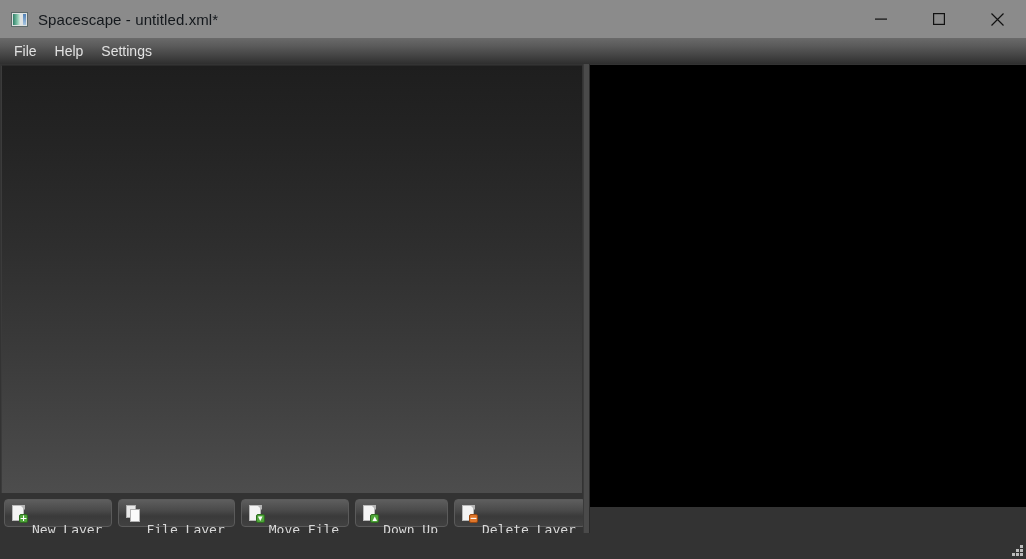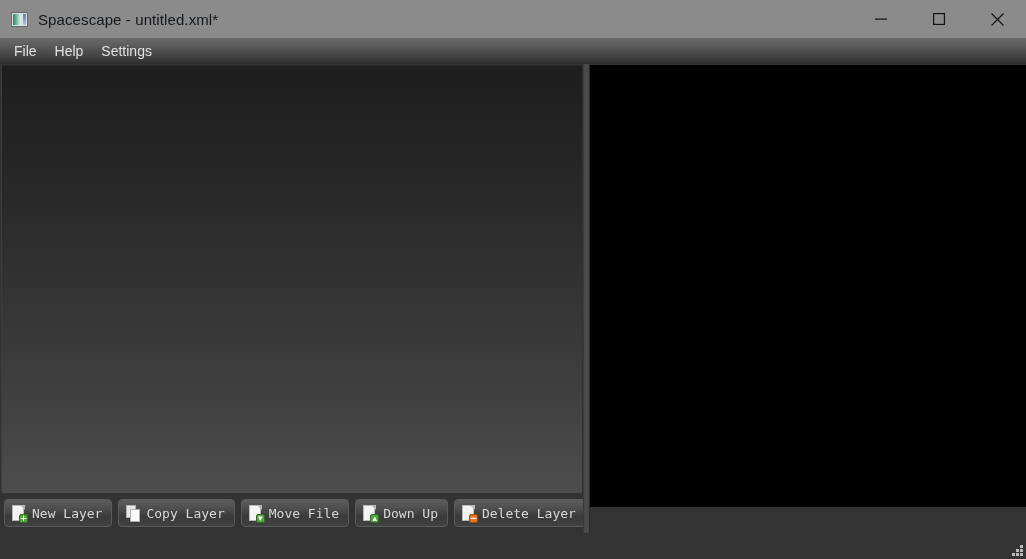--- a/index.html
+++ b/index.html
@@ -155,21 +155,21 @@
     box-sizing: border-box;
     border: 1px solid #5b5b5b;
     border-radius: 4px;
     background: linear-gradient(to bottom, #5e5e5e 0%, #4a4a4a 40%, #3a3a3a 62%, #414141 100%);
     color: #d8d8d8;
     font-family: "DejaVu Sans Mono", "Liberation Mono", monospace;
     font-size: 13px;
     letter-spacing: 0px;
     white-space: nowrap;
   }
-  .tool-btn .lbl { position: relative; top: 0px; }
+  .tool-btn .lbl { position: relative; top: 16px; }
 
   
   .doc-ico {
     position: relative;
     width: 15px;
     height: 17px;
     flex: 0 0 auto;
   }
   .doc-ico .page {
     position: absolute;
@@ -327,21 +327,21 @@
               </span>
           </span>
           <span class="lbl">New Layer</span>
         </div>
 
         <div class="tool-btn">
           <span class="copy-ico">
             <span class="back"></span>
               <span class="front"></span>
           </span>
-          <span class="lbl">Copy Layer</span>
+          <span class="lbl">File Layer</span>
         </div>
 
         <div class="tool-btn">
           <span class="doc-ico">
             <span class="page"></span>
               <span class="fold"></span>
             <span class="badge badge-green">
                 <span class="mark">▾</span>
               </span>
           </span>

